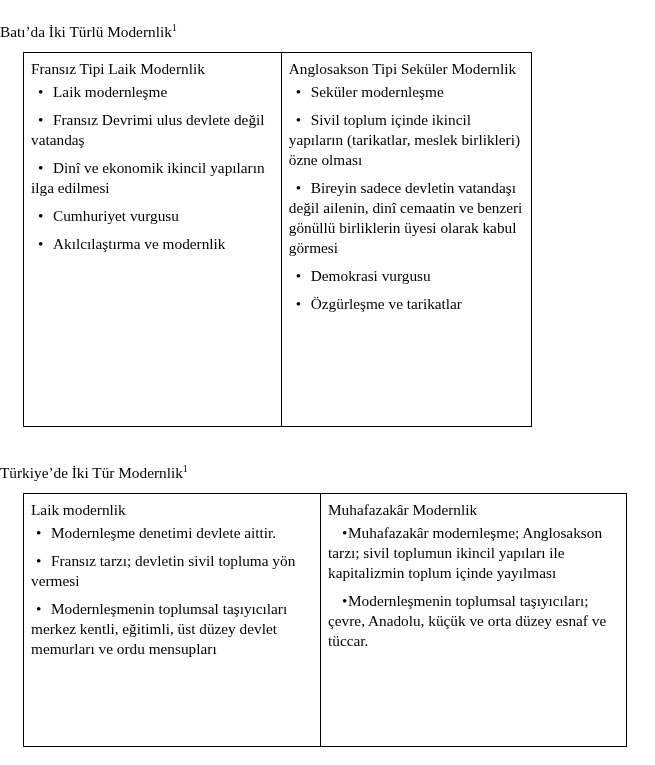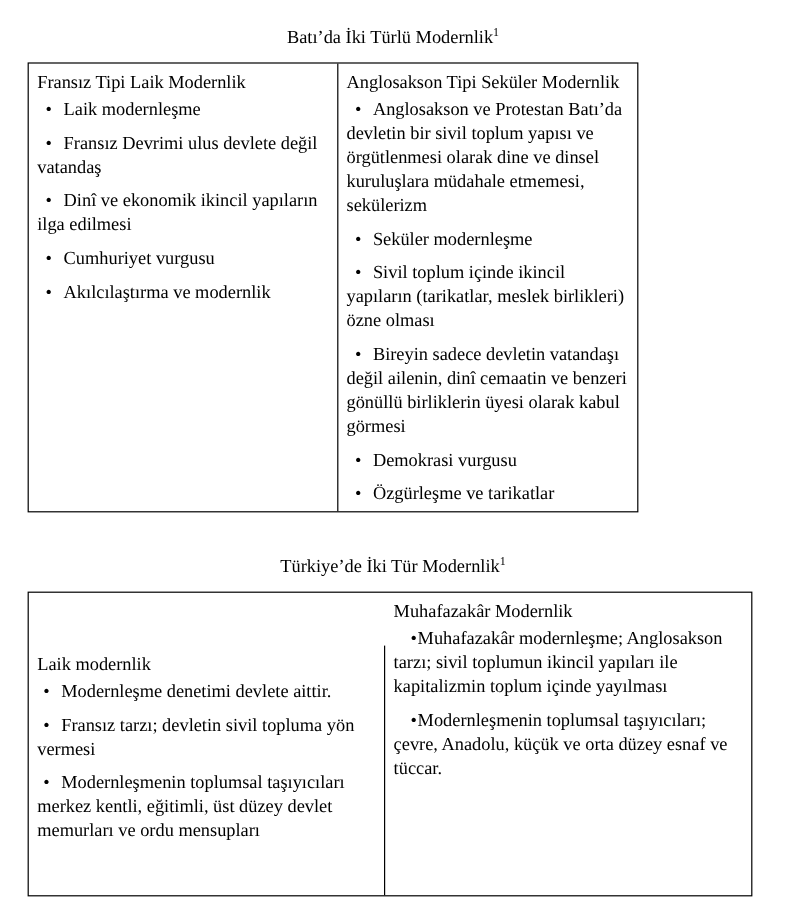--- a/index.html
+++ b/index.html
@@ -13,21 +13,21 @@
       position: relative;
       overflow: hidden;
       font-family: "Liberation Serif", "DejaVu Serif", serif;
       color: #000000;
       font-size: 15.3px;
     }
     .caption {
       position: absolute;
       left: 0;
       width: 655px;
-      text-align: center;
+      text-align: left;
       font-size: 15.3px;
       line-height: 18px;
     }
     .caption sup {
       font-size: 10px;
       vertical-align: 6px;
       line-height: 0;
     }
     .tbl {
       position: absolute;
@@ -53,21 +53,21 @@
     .item .bullet {
       display: inline-block;
       width: 22px;
       padding-left: 7px;
       box-sizing: border-box;
     }
     #t1 { left: 23px; top: 52px; width: 509px; height: 375px; }
     #t1 .left { width: 307px; }
     #t1 .right { width: 297px; }
     #t2 { left: 23px; top: 493px; width: 604px; height: 254px; }
-    #t2 .left { width: 298px; margin-top: 44px; }
+    #t2 .left { width: 298px; }
     #t2 .right { width: 306px; }
     #t2 .item .bullet { width: 20px; padding-left: 5px; }
     #t2 .right .item .bullet { width: 20px; padding-left: 14px; }
     #t2 .right .item:first-child .bullet {}
   </style>
 </head>
 <body>
 
 <div class="caption" style="top:23px;">
   <span>Batı’da İki Türlü Modernlik</span><sup>1</sup>
@@ -80,21 +80,20 @@
         <div class="item"><span class="bullet">•</span><span>Laik modernleşme</span></div>
         <div class="item"><span class="bullet">•</span><span>Fransız Devrimi ulus devlete değil vatandaş</span></div>
         <div class="item"><span class="bullet">•</span><span>Dinî ve ekonomik ikincil yapıların ilga edilmesi</span></div>
         <div class="item"><span class="bullet">•</span><span>Cumhuriyet vurgusu</span></div>
         <div class="item"><span class="bullet">•</span><span>Akılcılaştırma ve modernlik</span></div>
       </div>
   </div>
   <div class="cell right">
     <div class="cell-title">Anglosakson Tipi Seküler Modernlik</div>
     <div class="list">
-        <div class="item"><span class="bullet">•</span><span>Anglosakson ve Protestan Batı’da devletin bir sivil toplum yapısı ve örgütlenmesi olarak dine ve dinsel kuruluşlara müdahale etmemesi, sekülerizm</span></div>
         <div class="item"><span class="bullet">•</span><span>Seküler modernleşme</span></div>
         <div class="item"><span class="bullet">•</span><span>Sivil toplum içinde ikincil yapıların (tarikatlar, meslek birlikleri) özne olması</span></div>
         <div class="item"><span class="bullet">•</span><span>Bireyin sadece devletin vatandaşı değil ailenin, dinî cemaatin ve benzeri gönüllü birliklerin üyesi olarak kabul görmesi</span></div>
         <div class="item"><span class="bullet">•</span><span>Demokrasi vurgusu</span></div>
         <div class="item"><span class="bullet">•</span><span>Özgürleşme ve tarikatlar</span></div>
       </div>
   </div>
 </div>
 
 <div class="caption" style="top:464px;">

